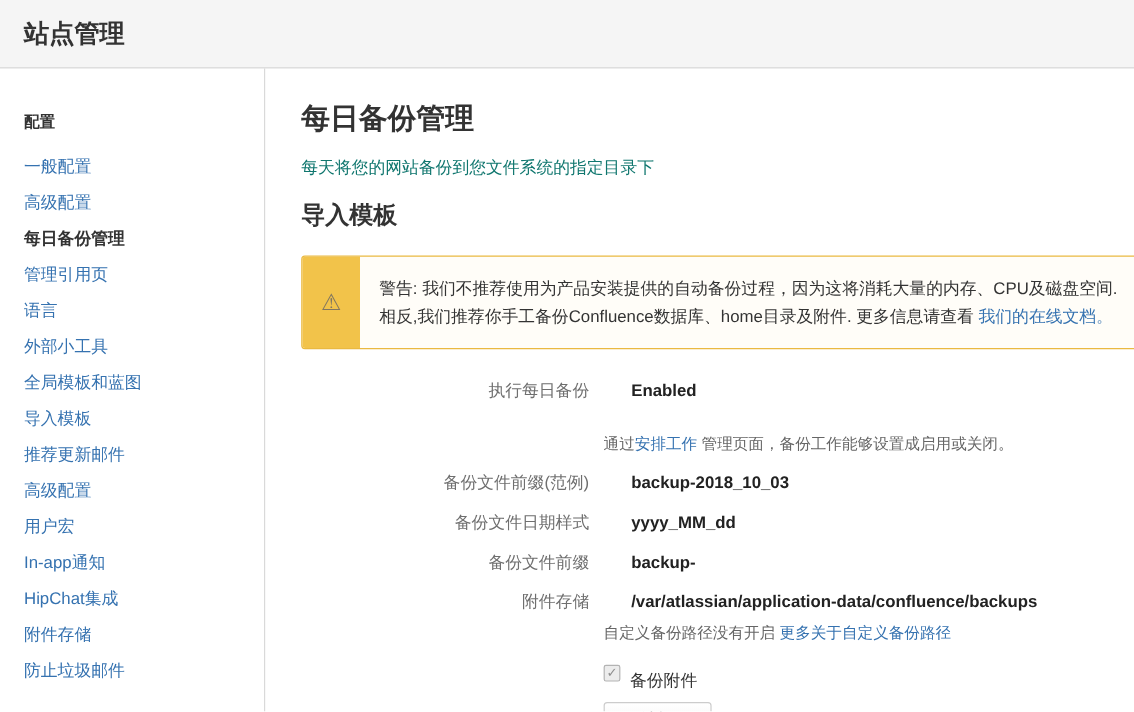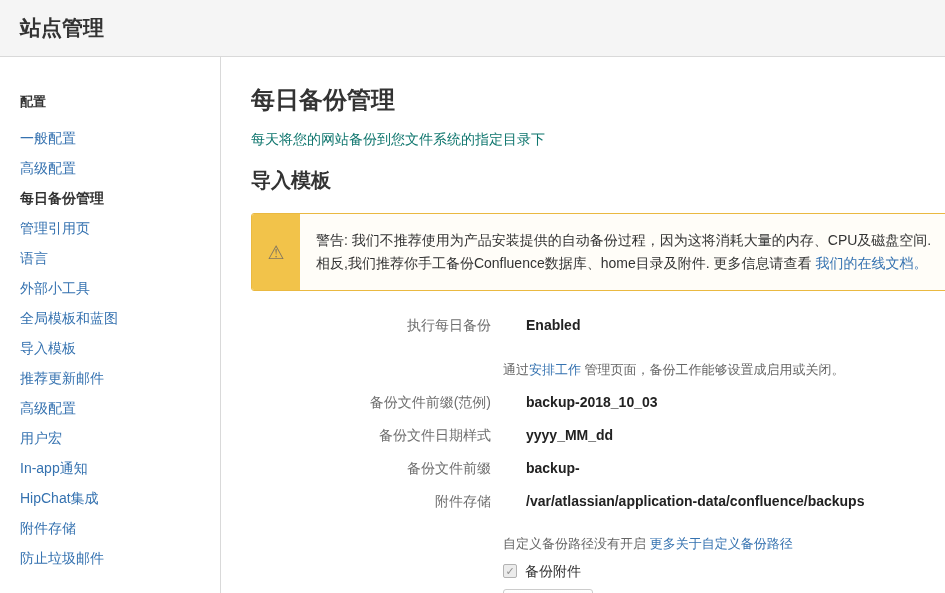--- a/index.html
+++ b/index.html
@@ -94,30 +94,30 @@
     text-align: right;
     color: var(--label_gray);
   }
   .f-value-col { flex: 1 1 auto; }
   .f-value { font-weight: bold; color: #222; padding-left: 23px; }
   .f-desc {
     margin-top: 26px;
     font-size: 13px; line-height: 18px;
     color: var(--desc_gray);
   }
-  .f-desc.tight { margin-top: 24px; }
+  .f-desc.tight { margin-top: 8px; }
   .checkbox-line { margin-top: 8px; display: flex; align-items: center; }
   .checkbox-box {
     width: 14px; height: 14px;
     border: 1px solid #b3b3b3; border-radius: 2px;
     background: #ececec;
     display: inline-flex; align-items: center; justify-content: center;
     font-size: 11px; color: #8f8f8f; line-height: 1;
   }
-  .checkbox-label { margin-left: 8px; font-size: 14px; color: #333; }
+  .checkbox-label { margin-left: 8px; font-size: 14px; color: #333; margin-top: 12px; }
   .edit-btn {
     margin-top: 8px;
     display: inline-block;
     padding: 5px 30px;
     font-size: 14px; color: #333;
     background: linear-gradient(#ffffff, #f0f0f0);
     border: 1px solid #cccccc;
     border-radius: 3px;
     cursor: pointer;
     font-family: inherit;

